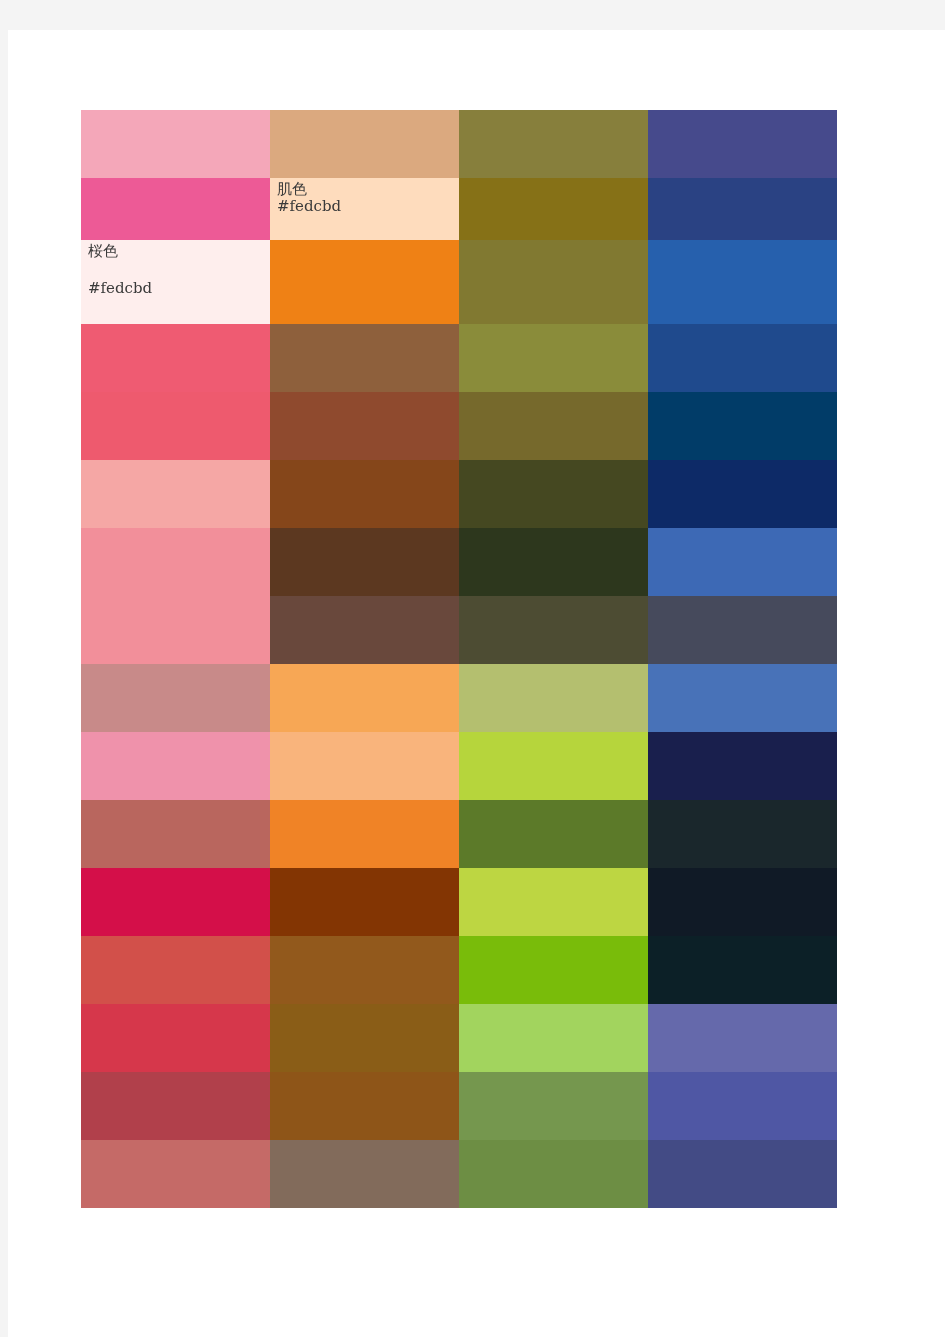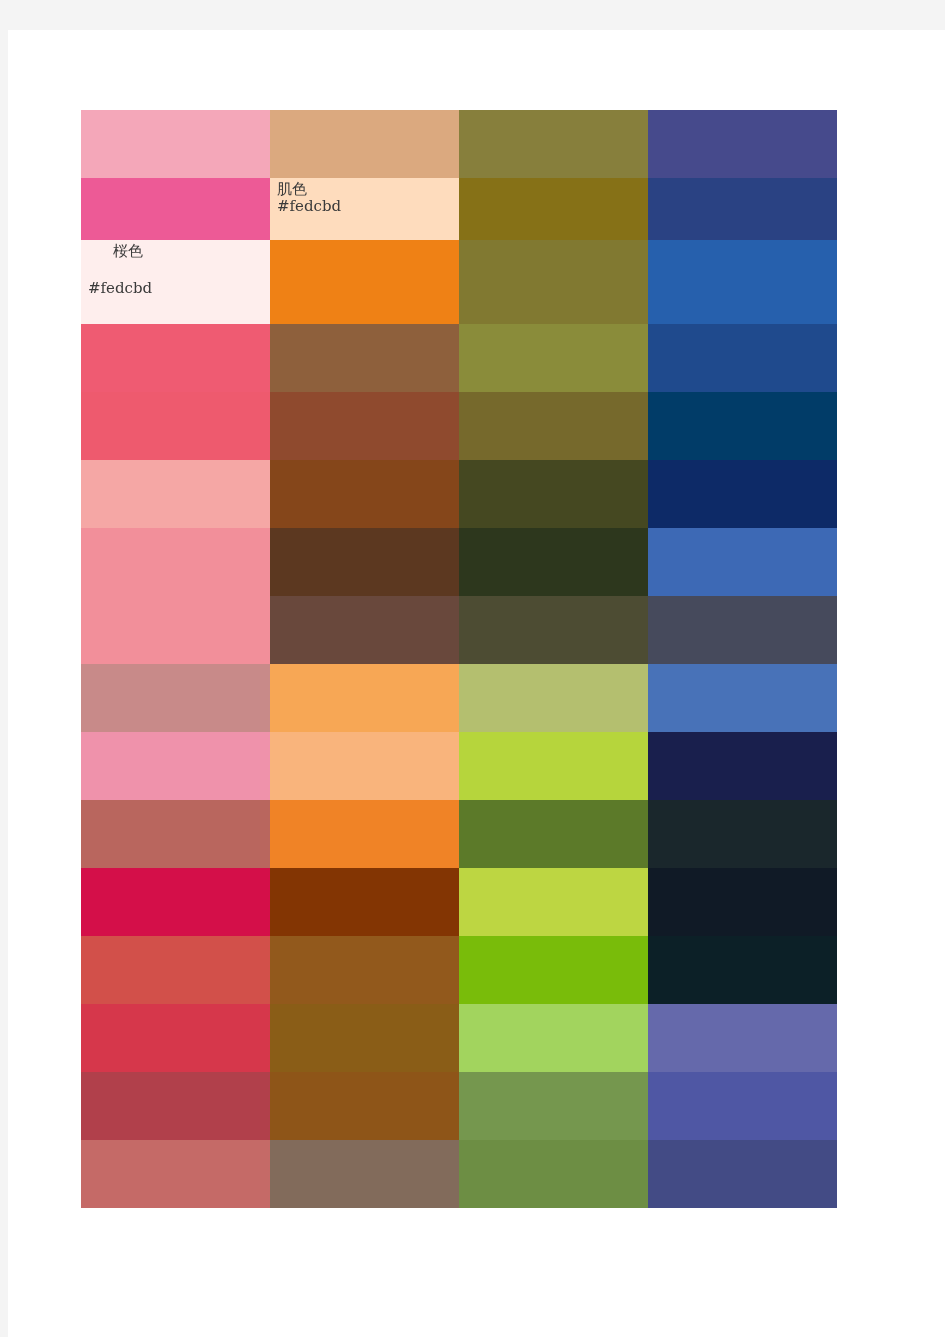--- a/index.html
+++ b/index.html
@@ -73,21 +73,20 @@
   .swatch-label .hex {
     display: block;
     font-family: "DejaVu Serif", serif;
     font-size: 15px;
     color: #3a3a3a;
   }
 
   
   .swatch-label.spaced .name {
     margin-bottom: 22px;
-    margin-left: 25px;
   }
 </style>
 </head>
 <body>
 
 <div id="app">
 
   <div id="page-sheet">
 
     <div id="palette-grid" style="grid-template-rows: 68px 62px 84px 68px 68px 68px 68px 68px 68px 68px 68px 68px 68px 68px 68px 68px;">

